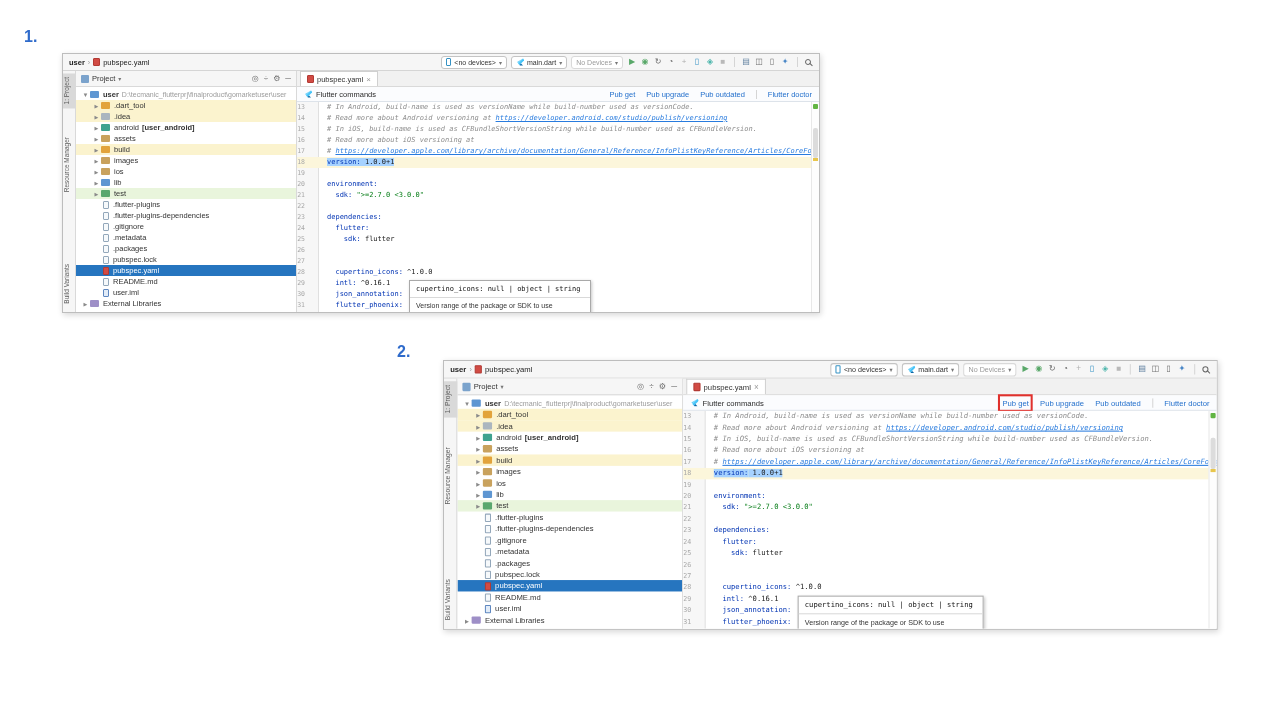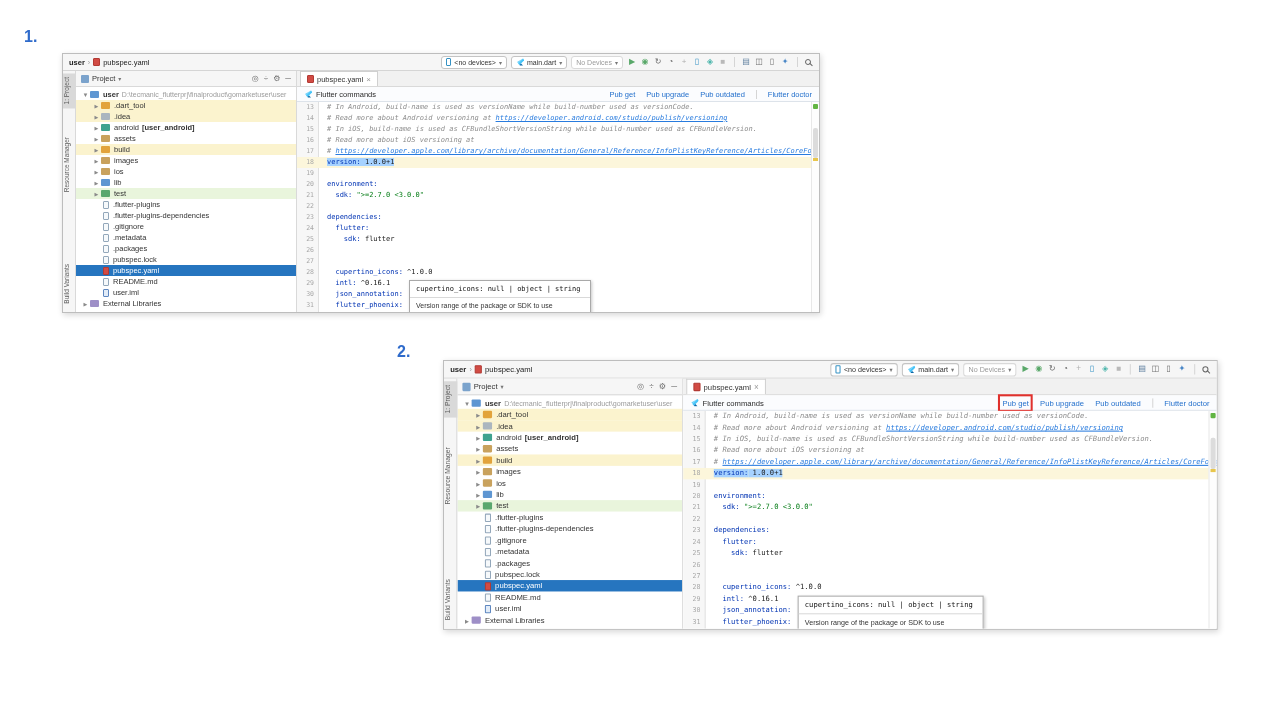--- a/index.html
+++ b/index.html
@@ -80,21 +80,21 @@
   .tab-close { color:#9a9a9a; font-size:8px; cursor:pointer; }
   .banner { height:15px; background:#fbfcfe; border-bottom:1px solid #dde3ea; display:flex; align-items:center; padding:0 7px; gap:4px; font-size:7.5px; color:#2b2b2b; flex:none; }
   .banner-actions { margin-left:auto; display:flex; align-items:center; gap:11px; }
   .blink { color:#2470cc; cursor:pointer; }
   .bdiv { width:1px; height:9px; background:#d5d5d5; }
 
   .code { flex:1; position:relative; font-family:"DejaVu Sans Mono",monospace; font-size:7px; overflow:hidden; background:#fff; }
   .gutterbg { position:absolute; left:0; top:0; bottom:0; width:22px; background:#f7f7f7; border-right:1px solid #e0e0e0; }
   .codelines { position:relative; }
   .cl { position:relative; height:11px; line-height:11px; display:flex; white-space:pre; }
-  .cl .ln { width:22px; padding-right:5px; text-align:right; color:#a8a8a8; font-size:6.5px; flex:none; }
+  .cl .ln { width:22px; padding-right:14px; text-align:right; color:#a8a8a8; font-size:6.5px; flex:none; }
   .cl .lt { padding-left:8px; }
   .cl.hl { background:#fcf6db; }
   .seg.cm  { color:#8c8c8c; font-style:italic; }
   .seg.lnk { color:#287bde; font-style:italic; text-decoration:underline; }
   .seg.k   { color:#0033b3; }
   .seg.v   { color:#1a1a1a; }
   .seg.s   { color:#067d17; }
   .seg.sel { background:#a6d2ff; }
 
   .estripe { position:absolute; right:0; top:0; bottom:0; width:8px; background:#fdfdfd; border-left:1px solid #e8e8e8; }

